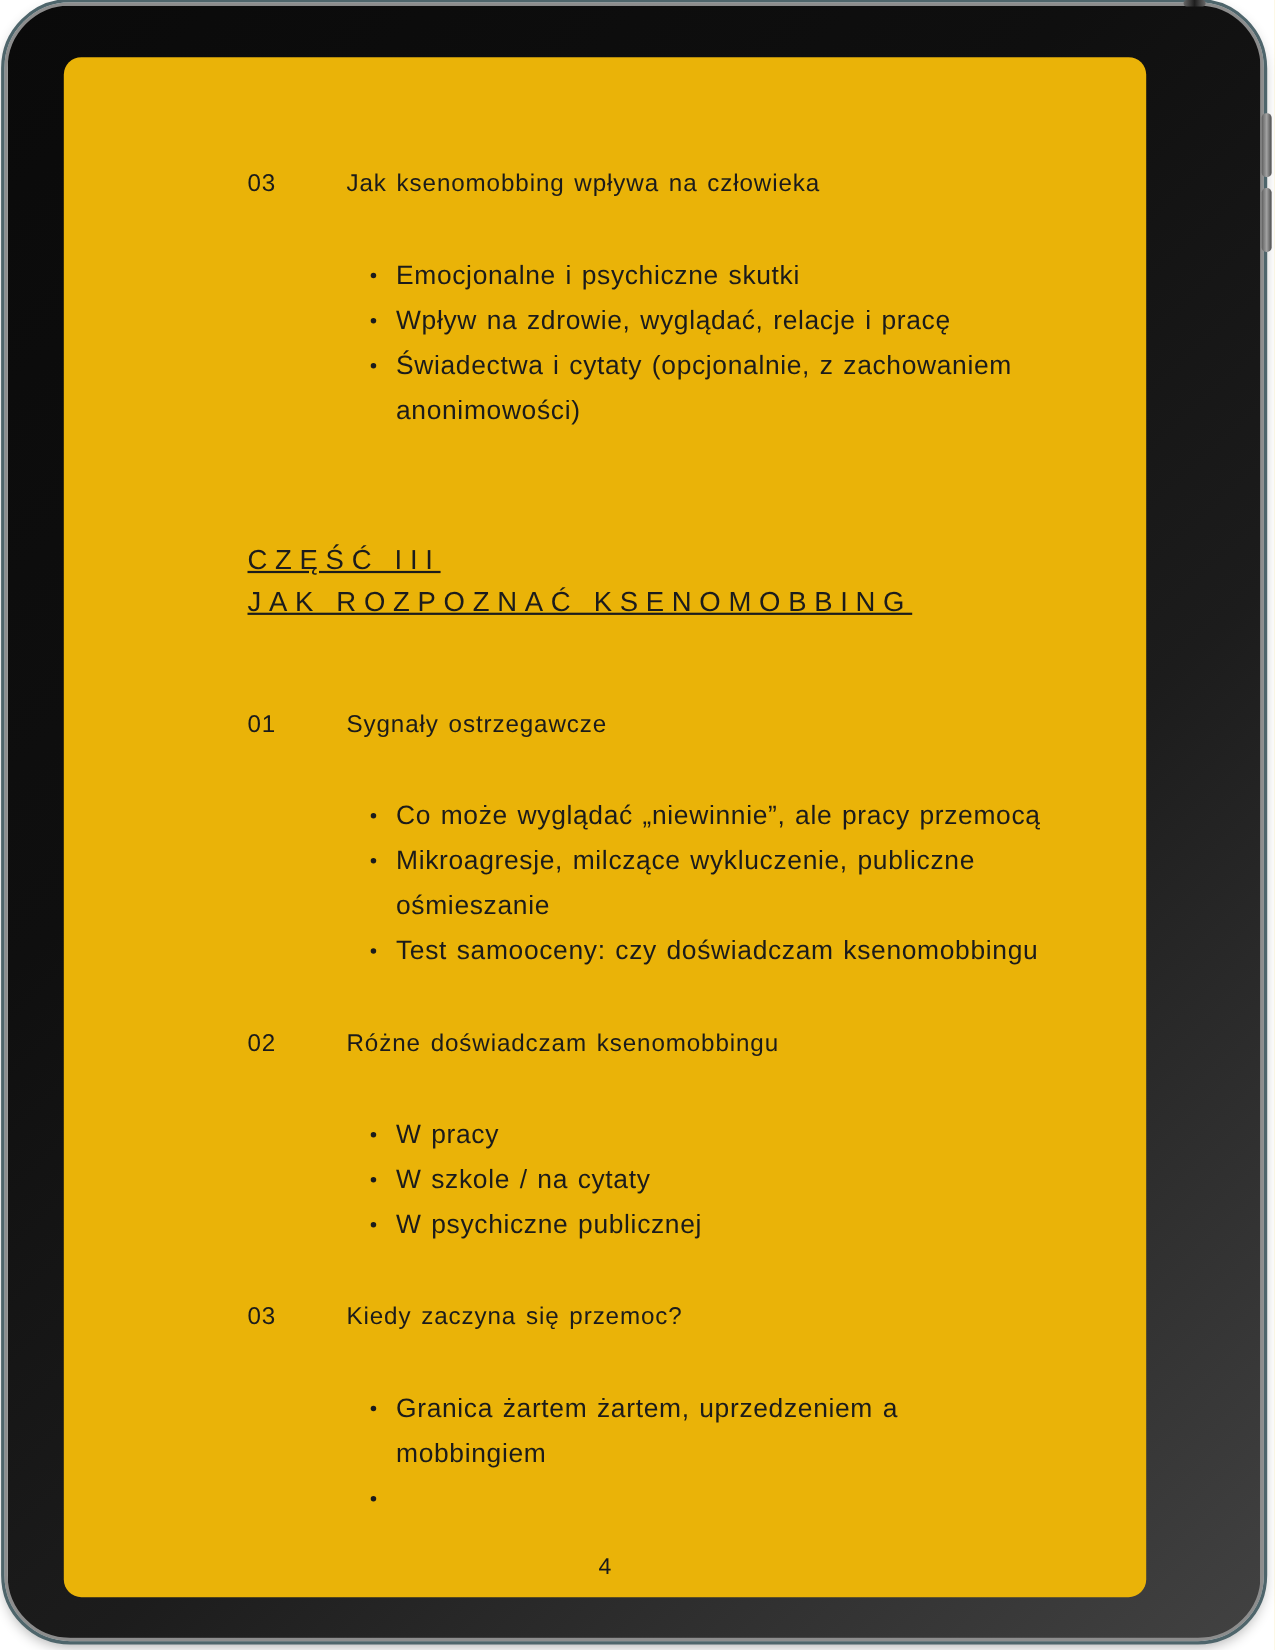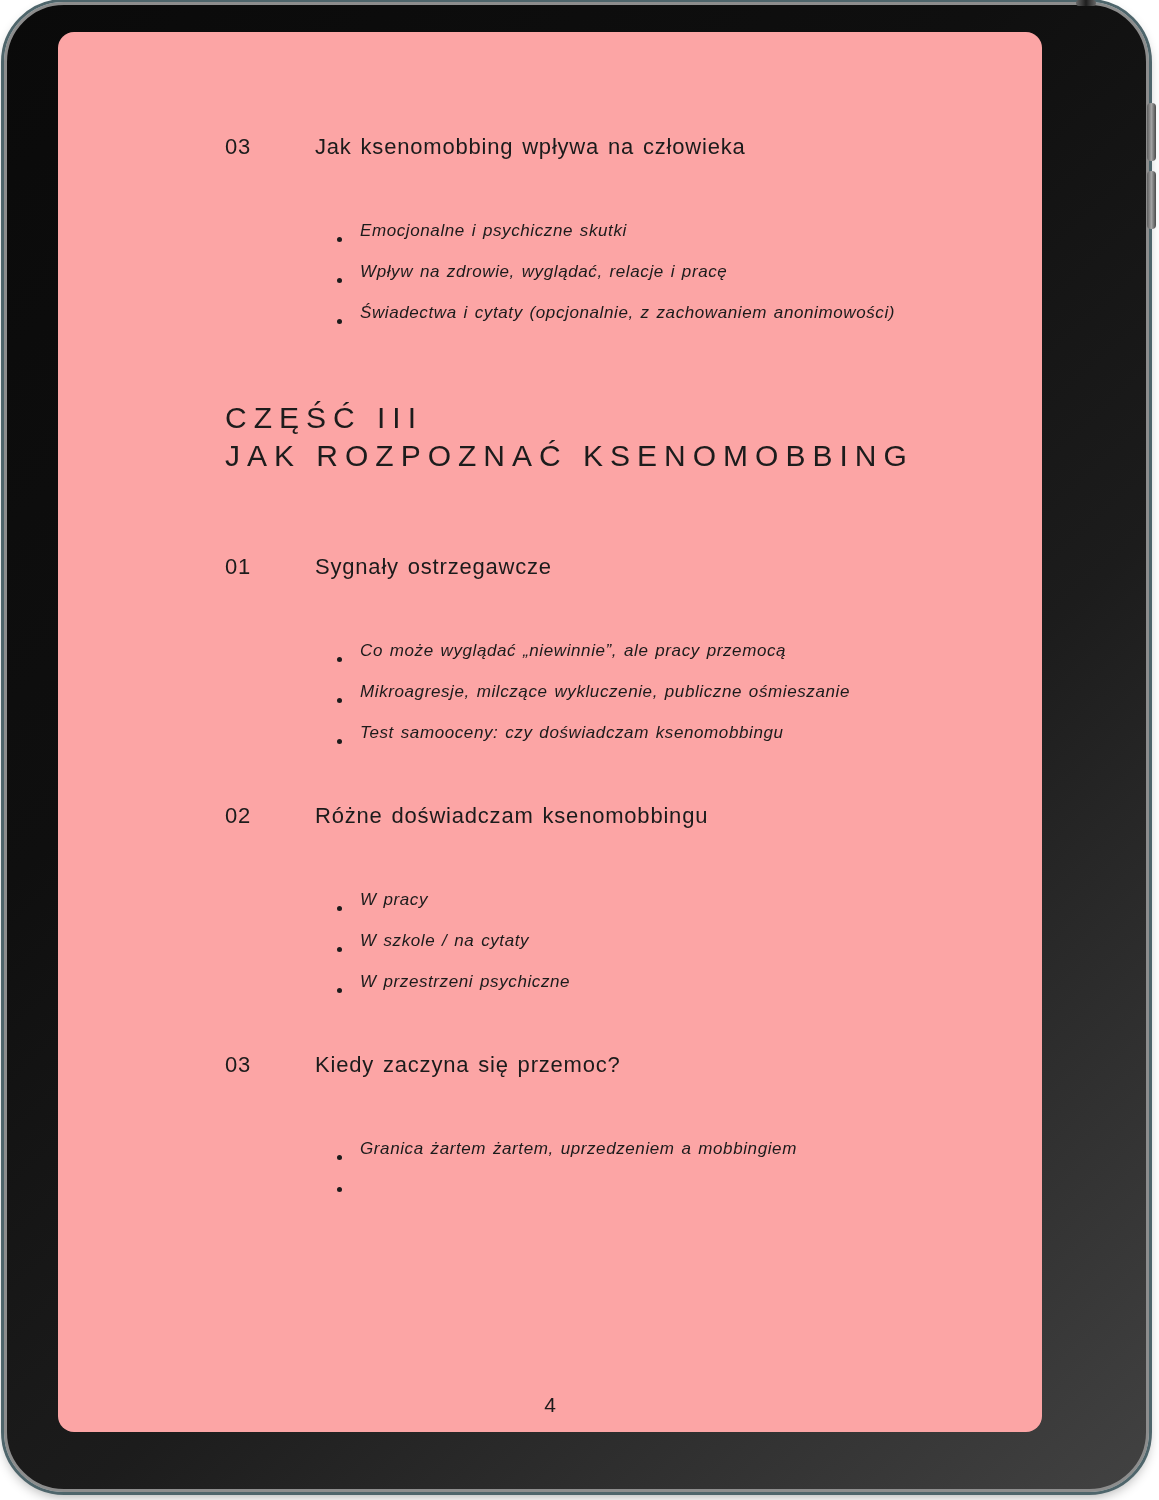--- a/index.html
+++ b/index.html
@@ -33,23 +33,23 @@
     left: 1147px; width: 9px; height: 58px;
     background: linear-gradient(90deg,#5f5f5f,#a2a2a2,#4a4a4a);
     border-radius: 4px;
   }
   .vol-up-btn  { top: 103px; }
   .vol-down-btn{ top: 171px; }
 
   
   .screen {
     position: absolute;
-    left: 58px; top: 32px;
+    left: 58px; top: 52px;
     width: 984px; height: 1400px;
-    background: #fca5a5;
+    background: #eab308;
     border-radius: 16px;
     z-index: 2;
   }
   .content {
     position: absolute; inset: 0;
     box-sizing: border-box;
     padding: 102px 56px 0 167px;
     color: #1b1b1b;
   }
 
@@ -60,38 +60,39 @@
   }
   .sec-num { flex: 0 0 90px; }
 
   ul.bullets {
     list-style: none;
     padding: 0;
     margin: 50px 0 50px 112px;
   }
   ul.bullets li {
     display: flex;
-    align-items: center;
-    font-size: 17px; line-height: 41px;
-    letter-spacing: 0.6px; word-spacing: 1.5px; font-style: italic;
+    align-items: flex-start;
+    font-size: 24px; line-height: 41px;
+    letter-spacing: 0.6px; word-spacing: 1.5px;
   }
   .dot {
     flex: 0 0 5px;
     width: 5px; height: 5px;
     margin: 18px 18px 0 0;
     border-radius: 50%;
     background: #1b1b1b;
   }
   .btxt { width: 590px; }
 
   .part-heading {
-    margin: 66px 0 79px 0;
-    font-size: 30px; line-height: 38px;
+    margin: 96px 0 79px 0;
+    font-size: 25px; line-height: 38px;
     letter-spacing: 7px;
     color: #1c1c1c;
+    text-decoration: underline;
   }
 
   .page-number {
     position: absolute;
     left: 0; right: 0; bottom: 14px;
     text-align: center;
     font-size: 21px; line-height: 26px;
     color: #1b1b1b;
   }
 </style>
@@ -162,21 +163,21 @@
         <li>
             <span class="dot"></span>
             <span class="btxt">W pracy</span>
           </li>
         <li>
             <span class="dot"></span>
             <span class="btxt">W szkole / na cytaty</span>
           </li>
         <li>
             <span class="dot"></span>
-            <span class="btxt">W przestrzeni psychiczne</span>
+            <span class="btxt">W psychiczne publicznej</span>
           </li>
       </ul>
     </section>
 
     <section>
       <div class="sec-head">
         <span class="sec-num">03</span>
         <span class="sec-title">Kiedy zaczyna się przemoc?</span>
       </div>
       <ul class="bullets">

